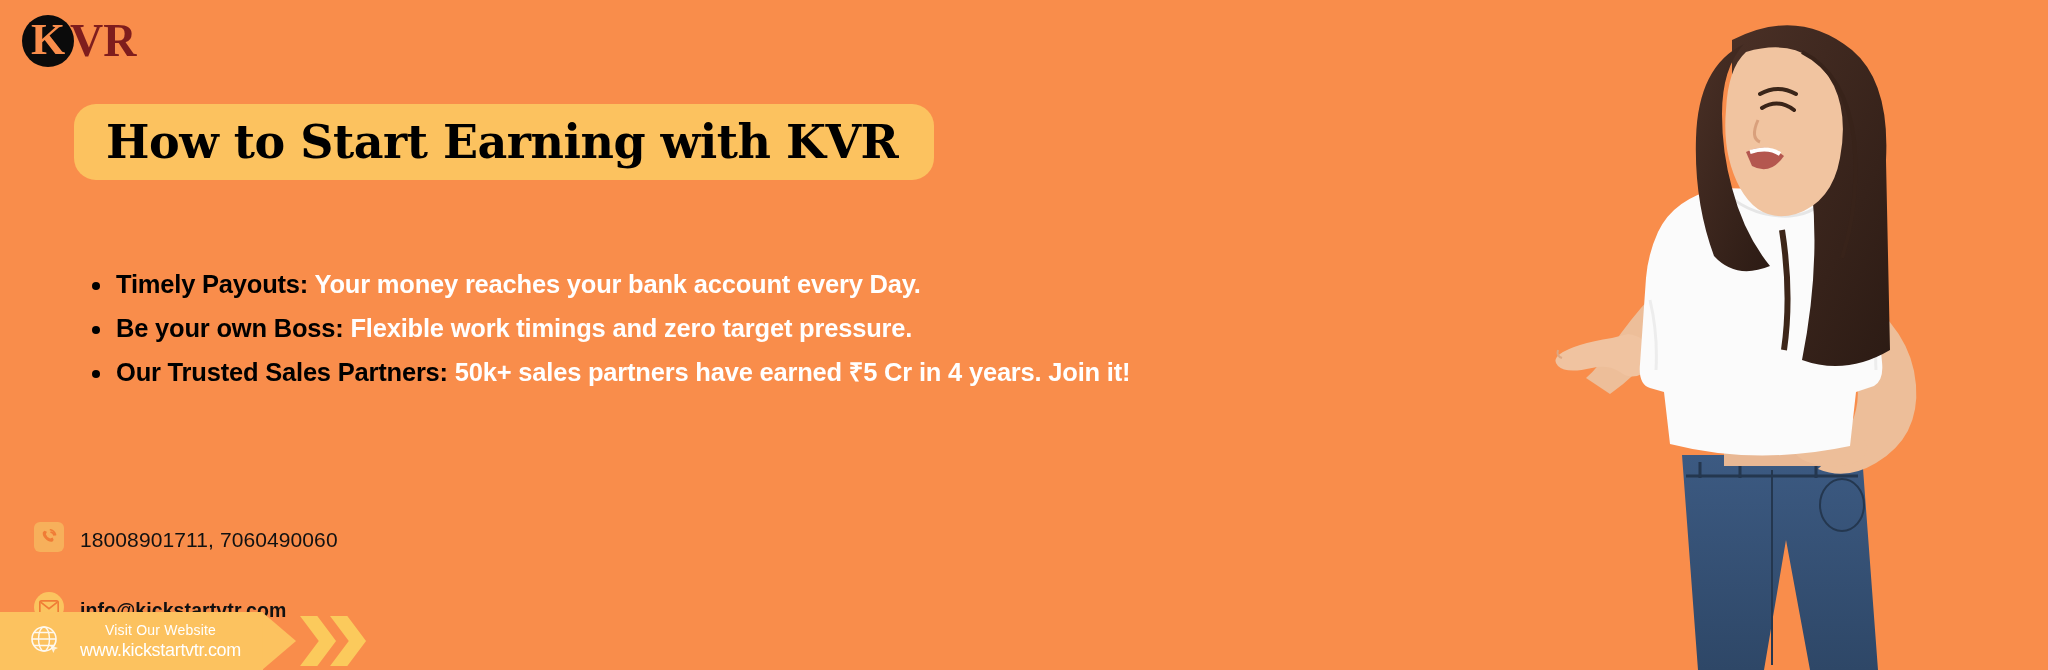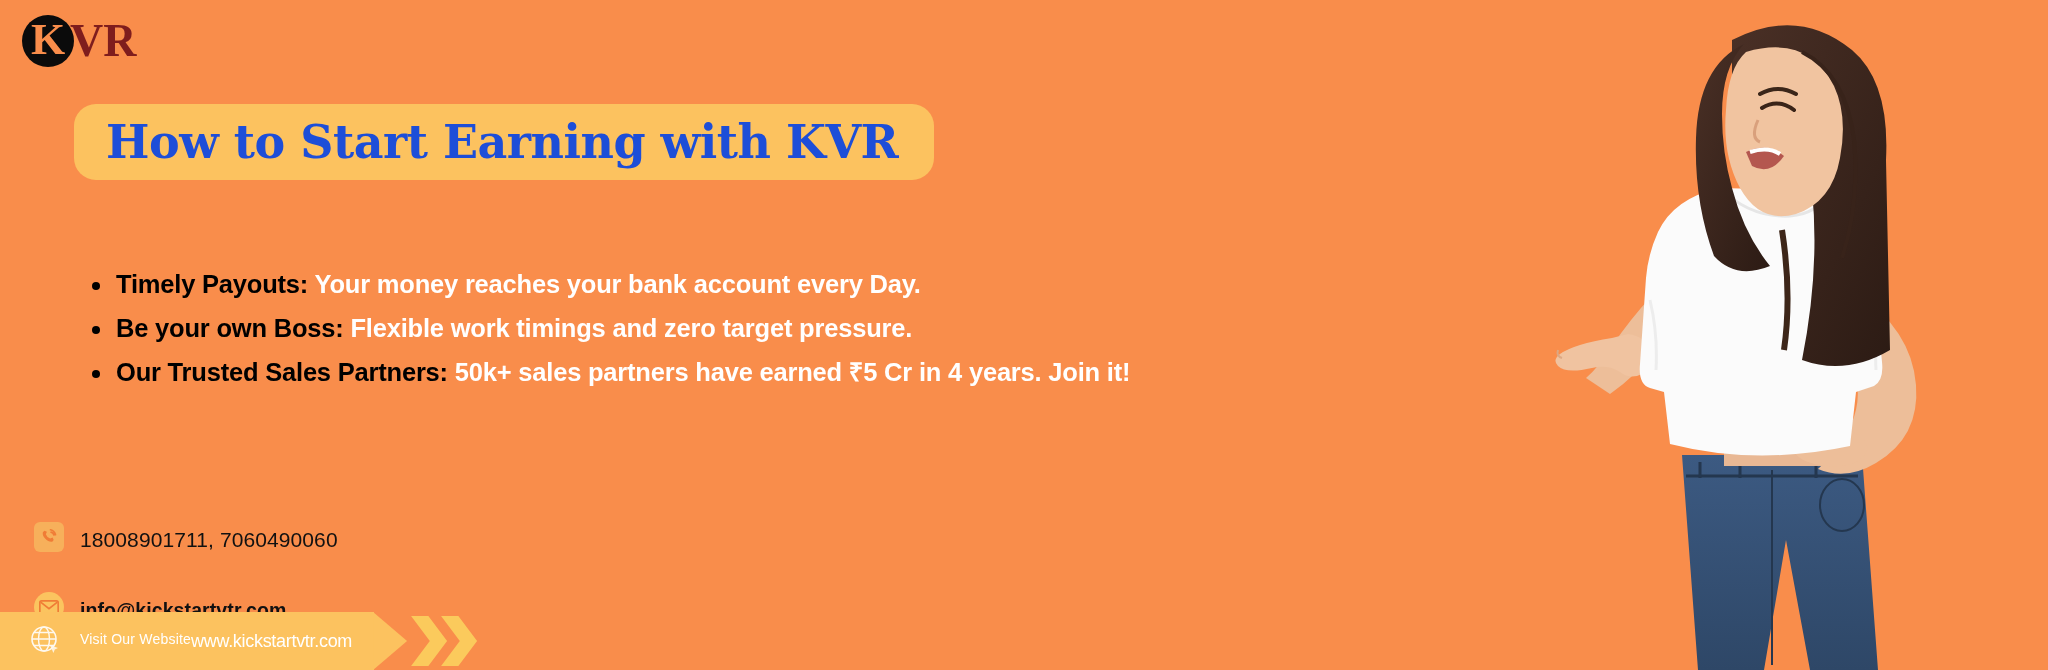--- a/index.html
+++ b/index.html
@@ -55,21 +55,21 @@
     height: 76px;
     padding: 0 36px 0 32px;
     background: #FCC25F;
     border-radius: 22px;
     display: flex; align-items: center;
   }
   #title-pill h1 {
     font-family: "DejaVu Serif", "Liberation Serif", serif;
     font-weight: bold;
     font-size: 46px;
-    color: #1d4ed8;
+    color: #000000;
     line-height: 1;
     white-space: nowrap;
     letter-spacing: -0.5px;
   }
 
   
   #points {
     position: absolute;
     left: 86px; top: 268px;
     width: 1100px;
@@ -137,21 +137,21 @@
     background: #FCC25F;
     height: 58px;
     padding: 0 22px 0 28px;
     display: flex; align-items: center; gap: 16px;
   }
   #website-bar .globe {
     width: 36px; height: 36px;
     flex: 0 0 auto;
     opacity: 0.9;
   }
-  #website-bar .wtext { display: flex; flex-direction: row; align-items: center; line-height: 1; }
+  #website-bar .wtext { display: flex; flex-direction: column; align-items: center; line-height: 1; }
   #website-bar .visit {
     font-size: 14px;
     color: #ffffff;
     margin-bottom: 4px;
     letter-spacing: 0.2px;
   }
   #website-bar .url {
     font-size: 18px;
     font-weight: normal;
     color: #ffffff;

